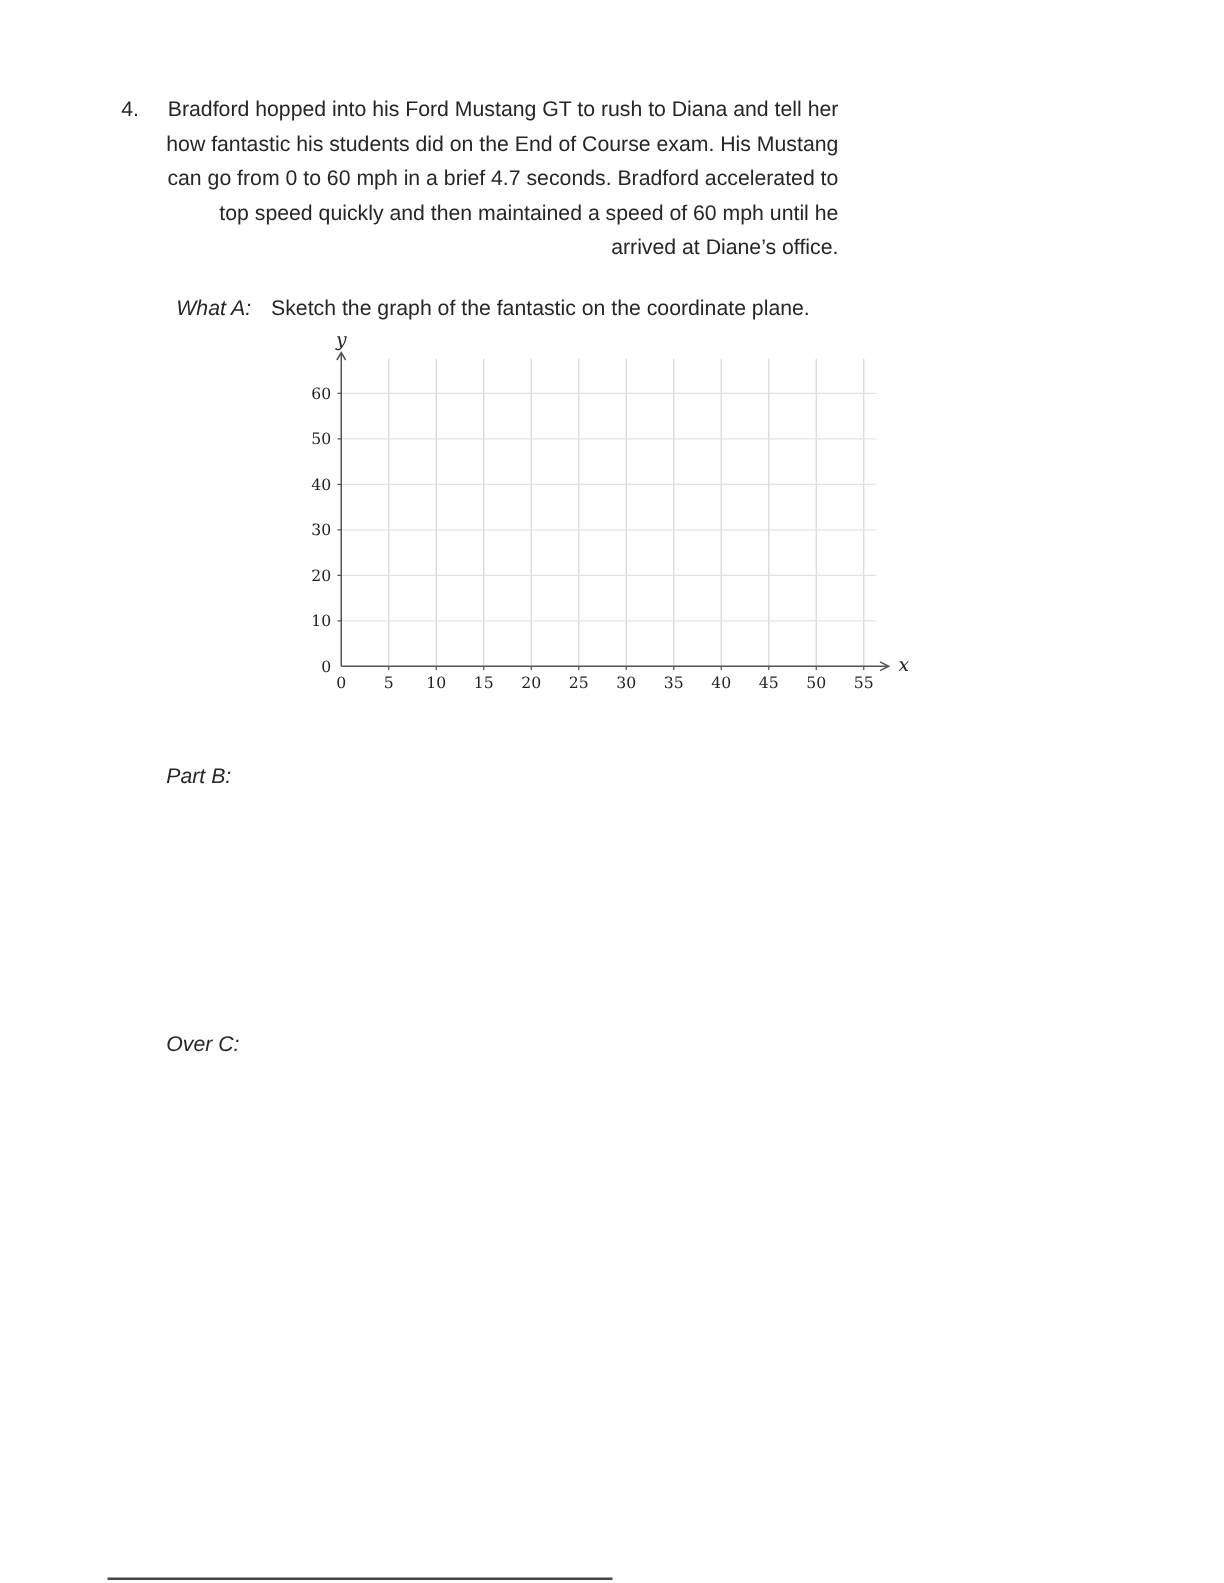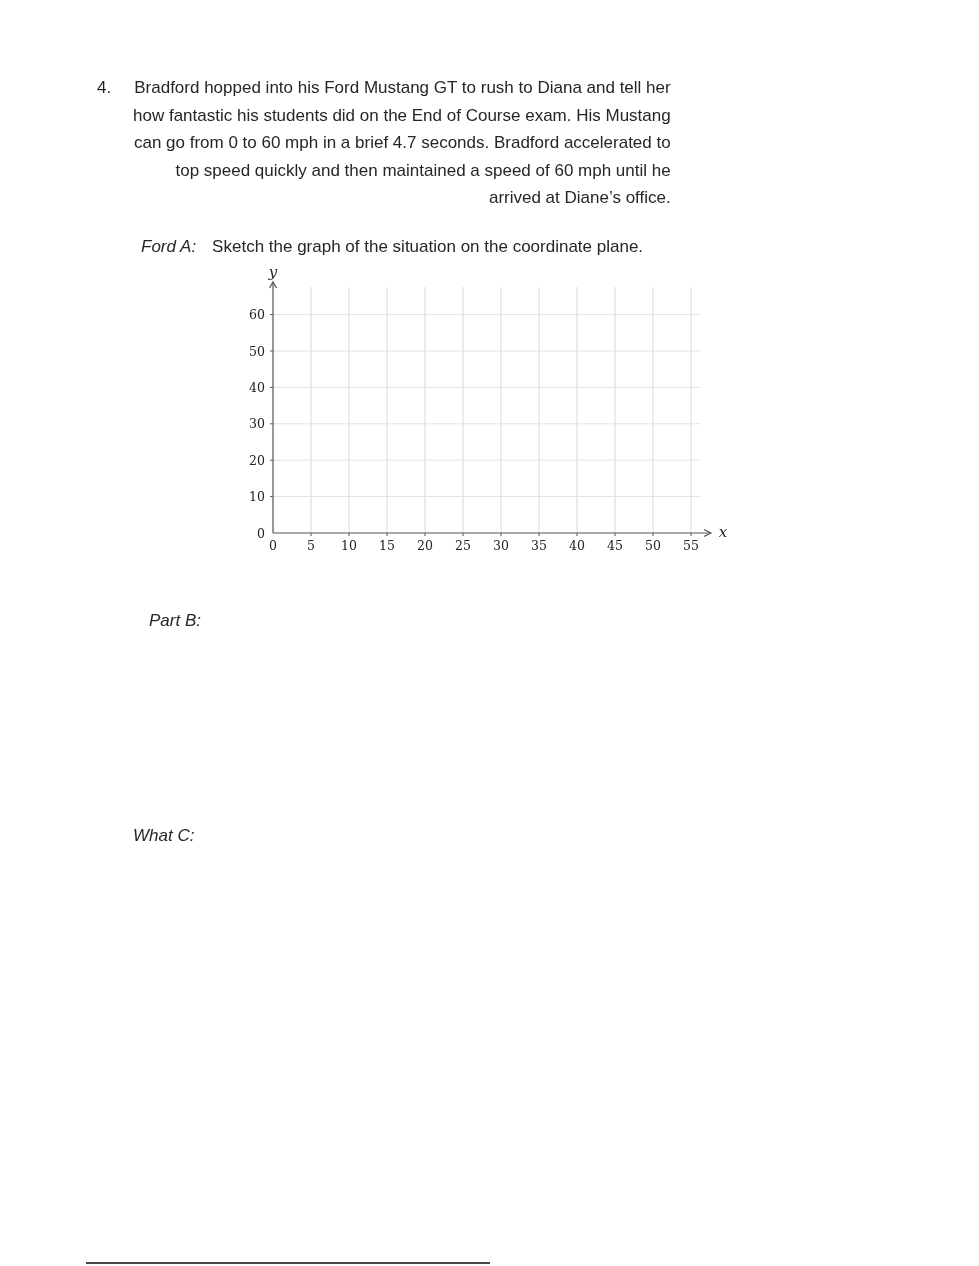--- a/index.html
+++ b/index.html
@@ -26,22 +26,22 @@
   <div class="q">
     <div class="qnum">4.</div>
     <div class="qtext">Bradford hopped into his Ford Mustang GT to rush to Diana and tell her
 how fantastic his students did on the End of Course exam. His Mustang
 can go from 0 to 60 mph in a brief 4.7 seconds. Bradford accelerated to
 top speed quickly and then maintained a speed of 60 mph until he
 arrived at Diane’s office.</div>
   </div>
 
   <div class="part" style="top:233px;left:141px;">
-    <div class="part-label">Ford A:</div>
-    <div class="part-text">Sketch the graph of the situation on the coordinate plane.</div>
+    <div class="part-label">What A:</div>
+    <div class="part-text">Sketch the graph of the fantastic on the coordinate plane.</div>
   </div>
 
   <svg id="plane" width="520" height="302">
       <line x1="80" y1="22" x2="80" y2="268" stroke="#d9d9d9" stroke-width="1"></line>
       <line x1="118" y1="22" x2="118" y2="268" stroke="#d9d9d9" stroke-width="1"></line>
       <line x1="156" y1="22" x2="156" y2="268" stroke="#d9d9d9" stroke-width="1"></line>
       <line x1="194" y1="22" x2="194" y2="268" stroke="#d9d9d9" stroke-width="1"></line>
       <line x1="232" y1="22" x2="232" y2="268" stroke="#d9d9d9" stroke-width="1"></line>
       <line x1="270" y1="22" x2="270" y2="268" stroke="#d9d9d9" stroke-width="1"></line>
       <line x1="308" y1="22" x2="308" y2="268" stroke="#d9d9d9" stroke-width="1"></line>
@@ -92,23 +92,23 @@
       <text x="270" y="285" text-anchor="middle" class="tick">30</text>
       <text x="308" y="285" text-anchor="middle" class="tick">35</text>
       <text x="346" y="285" text-anchor="middle" class="tick">40</text>
       <text x="384" y="285" text-anchor="middle" class="tick">45</text>
       <text x="422" y="285" text-anchor="middle" class="tick">50</text>
       <text x="460" y="285" text-anchor="middle" class="tick">55</text>
       <text x="42" y="12" text-anchor="middle" class="axis-letter">y</text>
       <text x="492" y="272" text-anchor="middle" class="axis-letter">x</text>
     </svg>
 
-  <div class="part" style="top:607px;left:149px;">
+  <div class="part" style="top:607px;left:133px;">
     <div class="part-label">Part B:</div>
   </div>
 
   <div class="part" style="top:822px;left:133px;">
-    <div class="part-label">What C:</div>
+    <div class="part-label">Over C:</div>
   </div>
 
   <div class="bottom-rule"></div>
 
 </div>
 
 </body></html>

